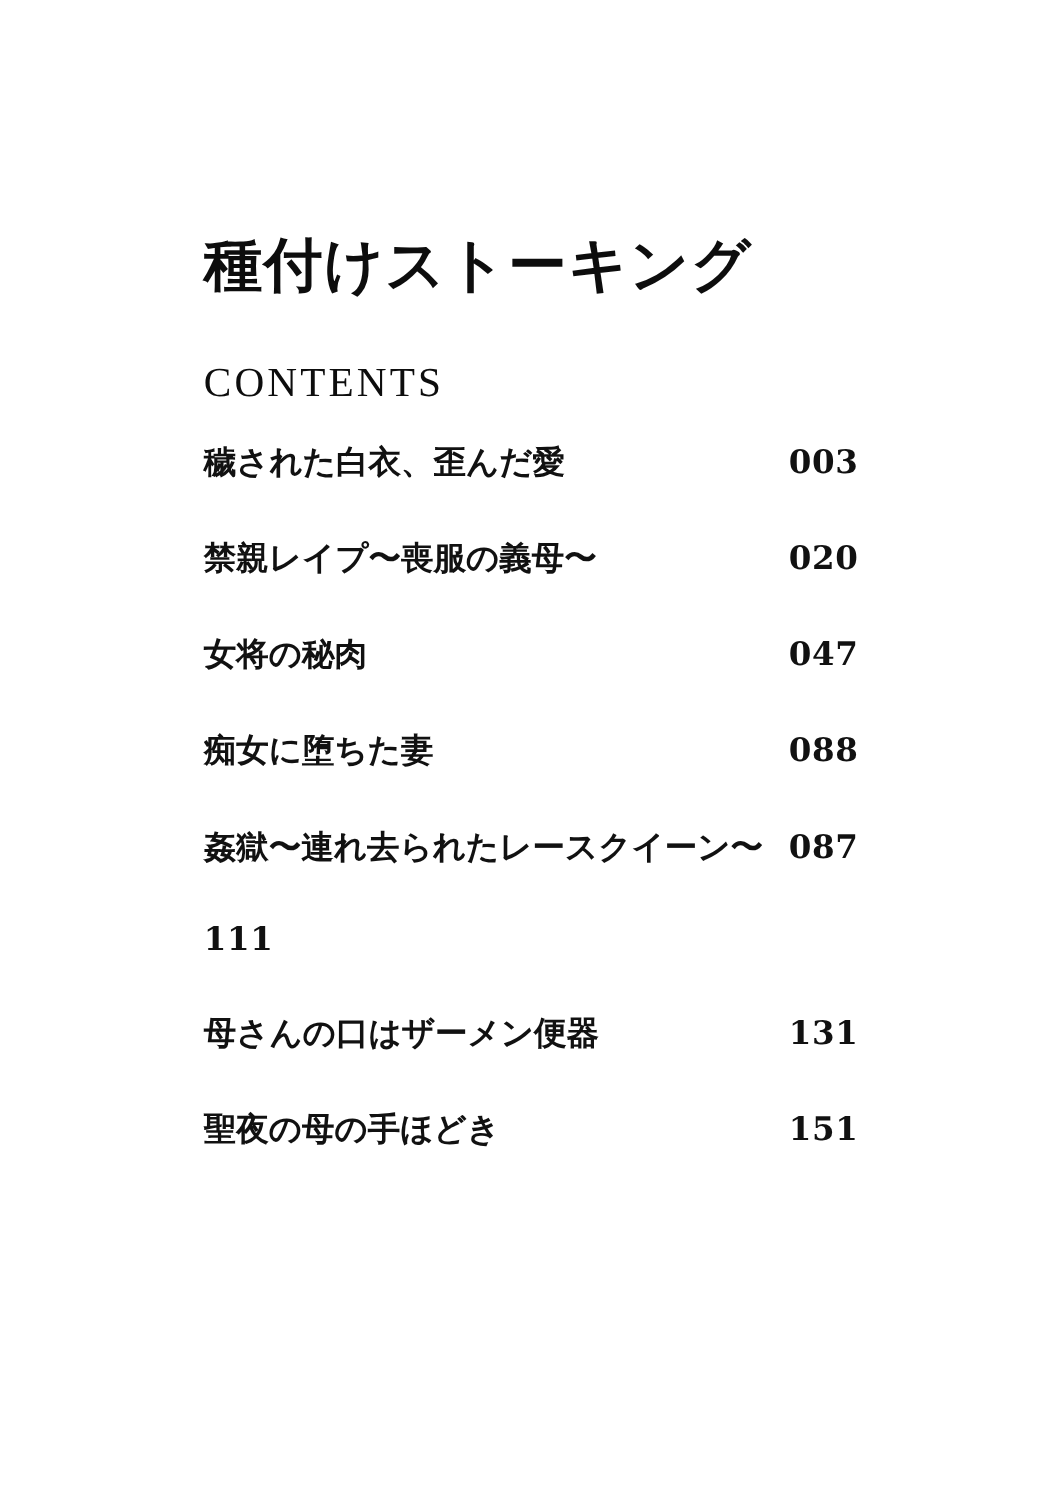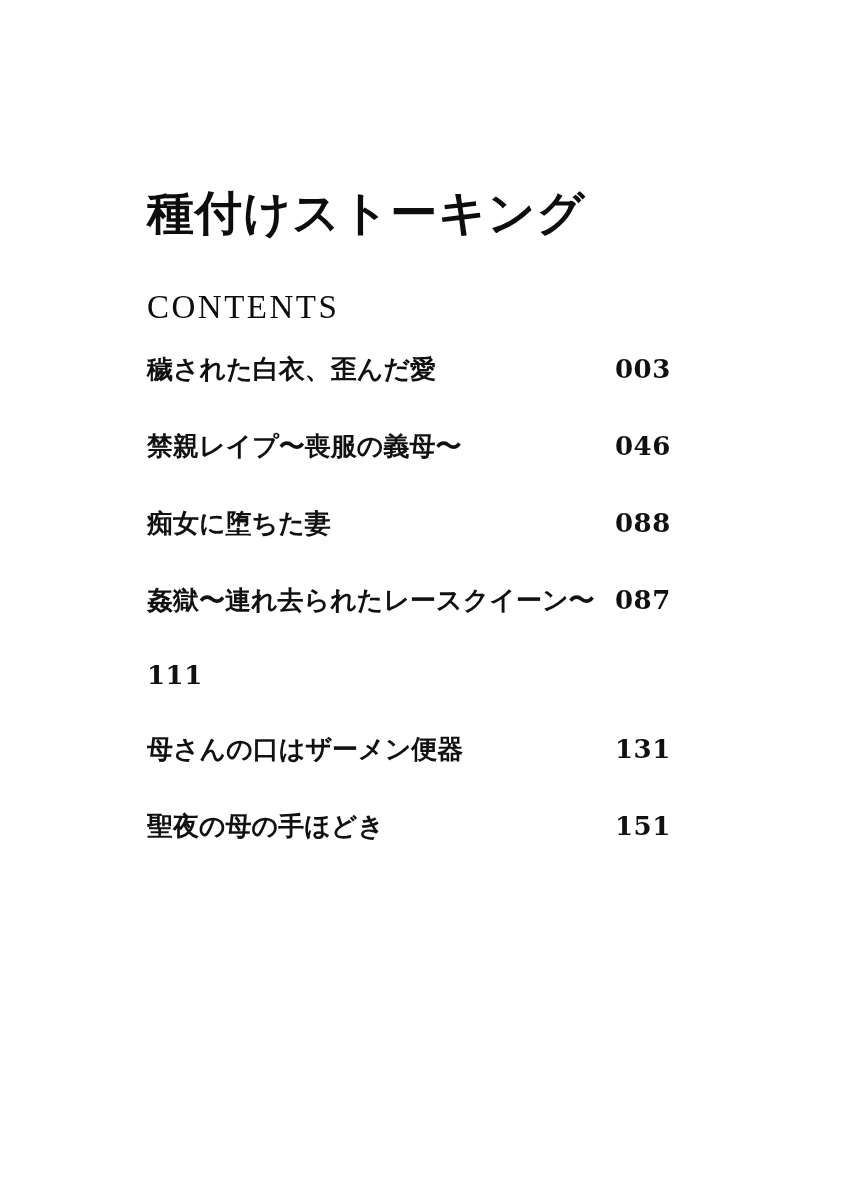--- a/index.html
+++ b/index.html
@@ -17,21 +17,21 @@
 
   .page {
     position: relative;
     width: 846px;
     height: 1200px;
     box-sizing: border-box;
   }
 
   .content-block {
     position: absolute;
-    left: 147px;
+    left: 163px;
     top: 185px;
     width: 560px;
   }
 
   .book-title {
     font-family: "DejaVu Serif", "Liberation Serif", serif;
     font-size: 47px;
     font-weight: bold;
     letter-spacing: 1px;
     line-height: 1.2;
@@ -100,23 +100,27 @@
 
     <ul class="toc">
 
       <li class="toc-entry">
         <span class="toc-title">穢された白衣、歪んだ愛</span>
         <span class="toc-page">003</span>
       </li>
 
       <li class="toc-entry">
         <span class="toc-title">禁親レイプ〜喪服の義母〜</span>
-        <span class="toc-page">046</span>
+        <span class="toc-page">020</span>
       </li>
 
+      <li class="toc-entry">
+        <span class="toc-title">女将の秘肉</span>
+        <span class="toc-page">047</span>
+      </li>
 
       <li class="toc-entry">
         <span class="toc-title">痴女に堕ちた妻</span>
         <span class="toc-page">088</span>
       </li>
 
       <li class="toc-entry">
         <span class="toc-title">姦獄〜連れ去られたレースクイーン〜</span>
         <span class="toc-page">087</span>
       </li>

